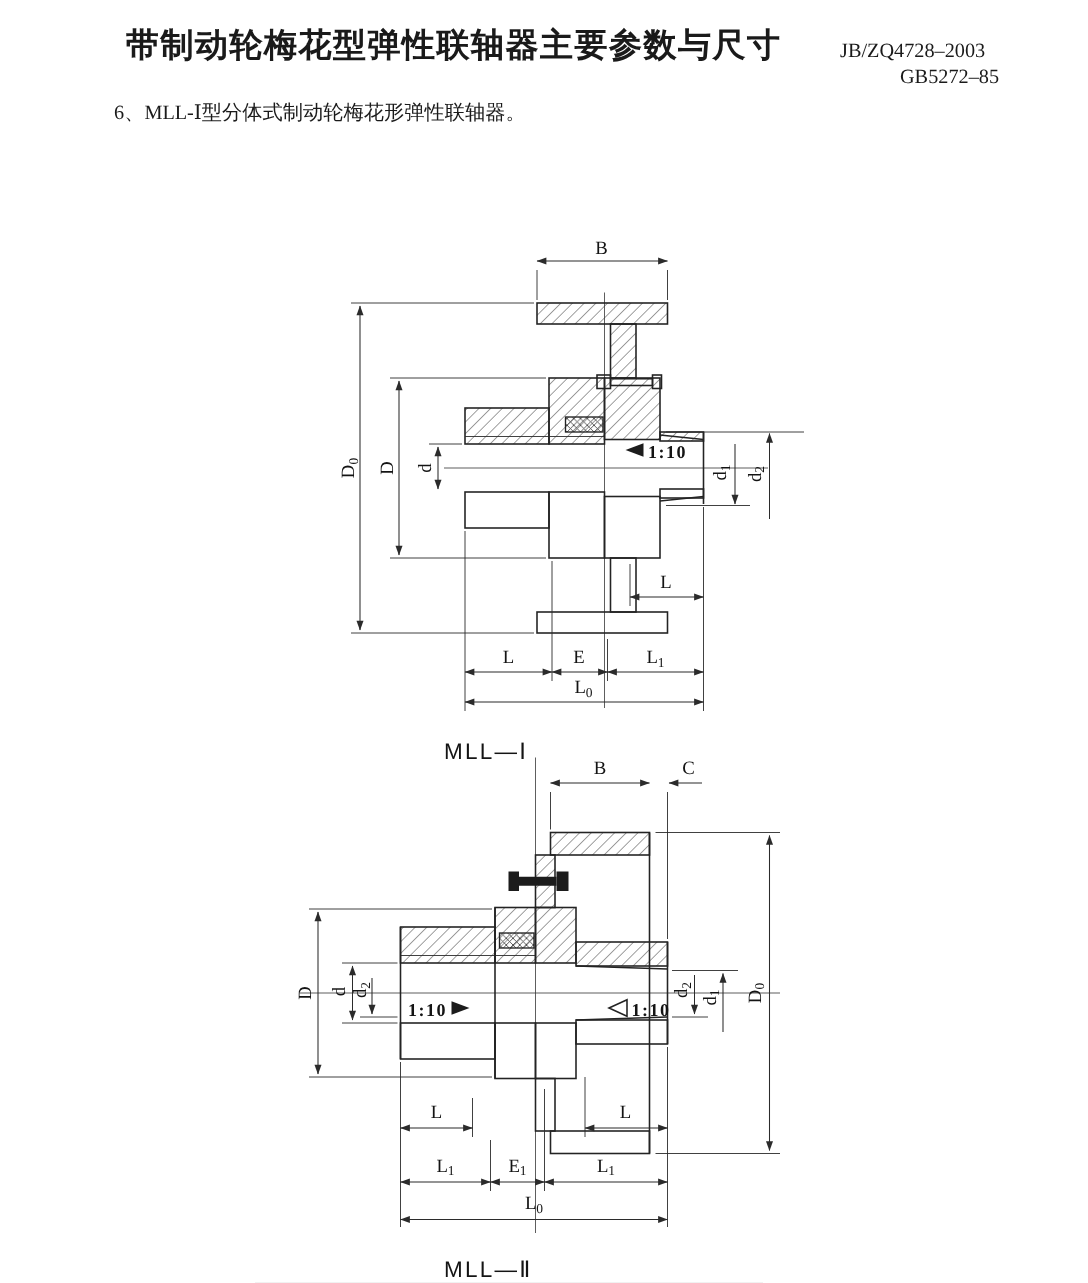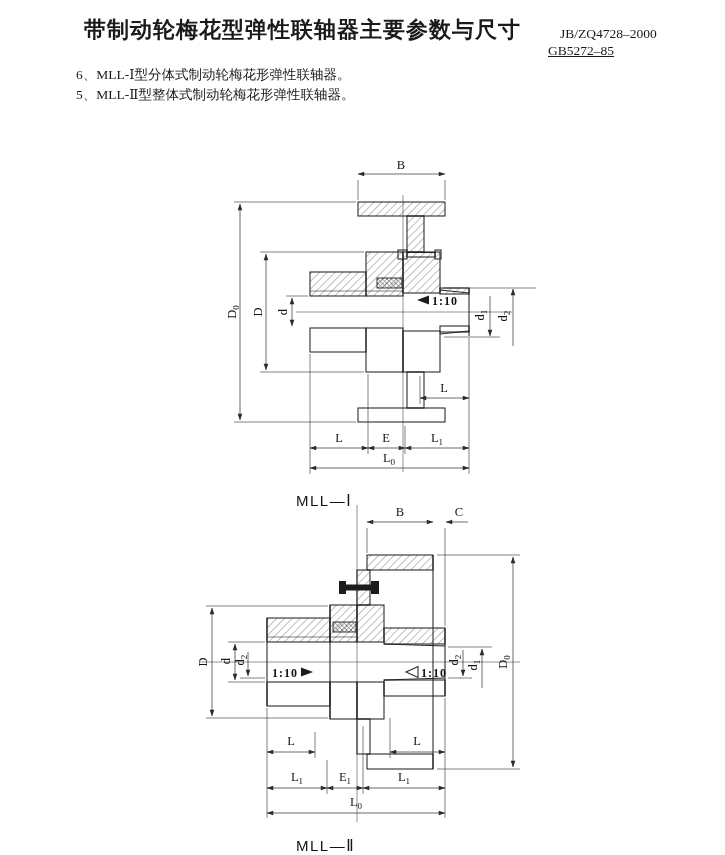--- a/index.html
+++ b/index.html
@@ -4,21 +4,21 @@
 <style>
   html,body{margin:0;padding:0;background:#e8e8e8;}
   .page{
     position:relative;width:725px;height:855px;margin:0 auto;
     background:#ffffff;color:#1a1a1a;overflow:hidden;
     font-family:"Liberation Serif","DejaVu Serif",serif;
   }
   .abs{position:absolute;white-space:nowrap;}
   .title{left:84px;top:15px;font-size:22px;font-weight:bold;letter-spacing:1px;}
   .std1{left:560px;top:26px;font-size:13.5px;}
-  .std2{left:548px;top:43px;font-size:13.5px;text-decoration:underline;}
+  .std2{left:600px;top:43px;font-size:13.5px;}
   .item4{left:76px;top:66px;font-size:13.5px;}
   .item5{left:76px;top:86px;font-size:13.5px;}
   svg.drawings{position:absolute;left:0;top:0;}
 
   .edge{fill:none;stroke:#232323;stroke-width:1.05;}
   .hatch{fill:url(#h);stroke:#232323;stroke-width:1.05;}
   .cross{fill:url(#xh);stroke:#232323;stroke-width:0.9;}
   .ink{fill:#1c1c1c;stroke:none;}
   .cl{stroke:#3c3c3c;stroke-width:0.55;}
   .ext{stroke:#2b2b2b;stroke-width:0.6;}
@@ -29,24 +29,23 @@
   .dl .sub{font-size:9px;}
   .tp{font-family:"Liberation Serif","DejaVu Serif",serif;font-size:12px;font-weight:bold;letter-spacing:1px;}
   .cap{font-family:"Liberation Sans","DejaVu Sans",sans-serif;font-size:15px;letter-spacing:1.5px;}
 </style>
 </head>
 <body>
 
 <div class="page">
 
   <div class="abs title">带制动轮梅花型弹性联轴器主要参数与尺寸</div>
-  <div class="abs std1">JB/ZQ4728–2000</div>
+  <div class="abs std1">JB/ZQ4728–2003</div>
   <div class="abs std2">GB5272–85</div>
   <div class="abs item4">6、MLL-Ⅰ型分体式制动轮梅花形弹性联轴器。</div>
-  <div class="abs item5">5、MLL-Ⅱ型整体式制动轮梅花形弹性联轴器。</div>
 
   <svg class="drawings" width="725" height="855" viewBox="0 0 725 855">
     <defs>
       <marker id="arr" viewBox="0 0 10 10" refX="9.6" refY="5" markerWidth="10" markerHeight="6.5" orient="auto-start-reverse" markerUnits="userSpaceOnUse">
         <path d="M0 1.4 L10 5 L0 8.6 Z" fill="#2b2b2b"></path>
       </marker>
       <pattern id="h" width="5.5" height="5.5" patternUnits="userSpaceOnUse" patternTransform="rotate(45)">
         <line x1="0" y1="0" x2="0" y2="5.5" stroke="#3a3a3a" stroke-width="0.65"></line>
       </pattern>
       <pattern id="xh" width="4.5" height="4.5" patternUnits="userSpaceOnUse">

